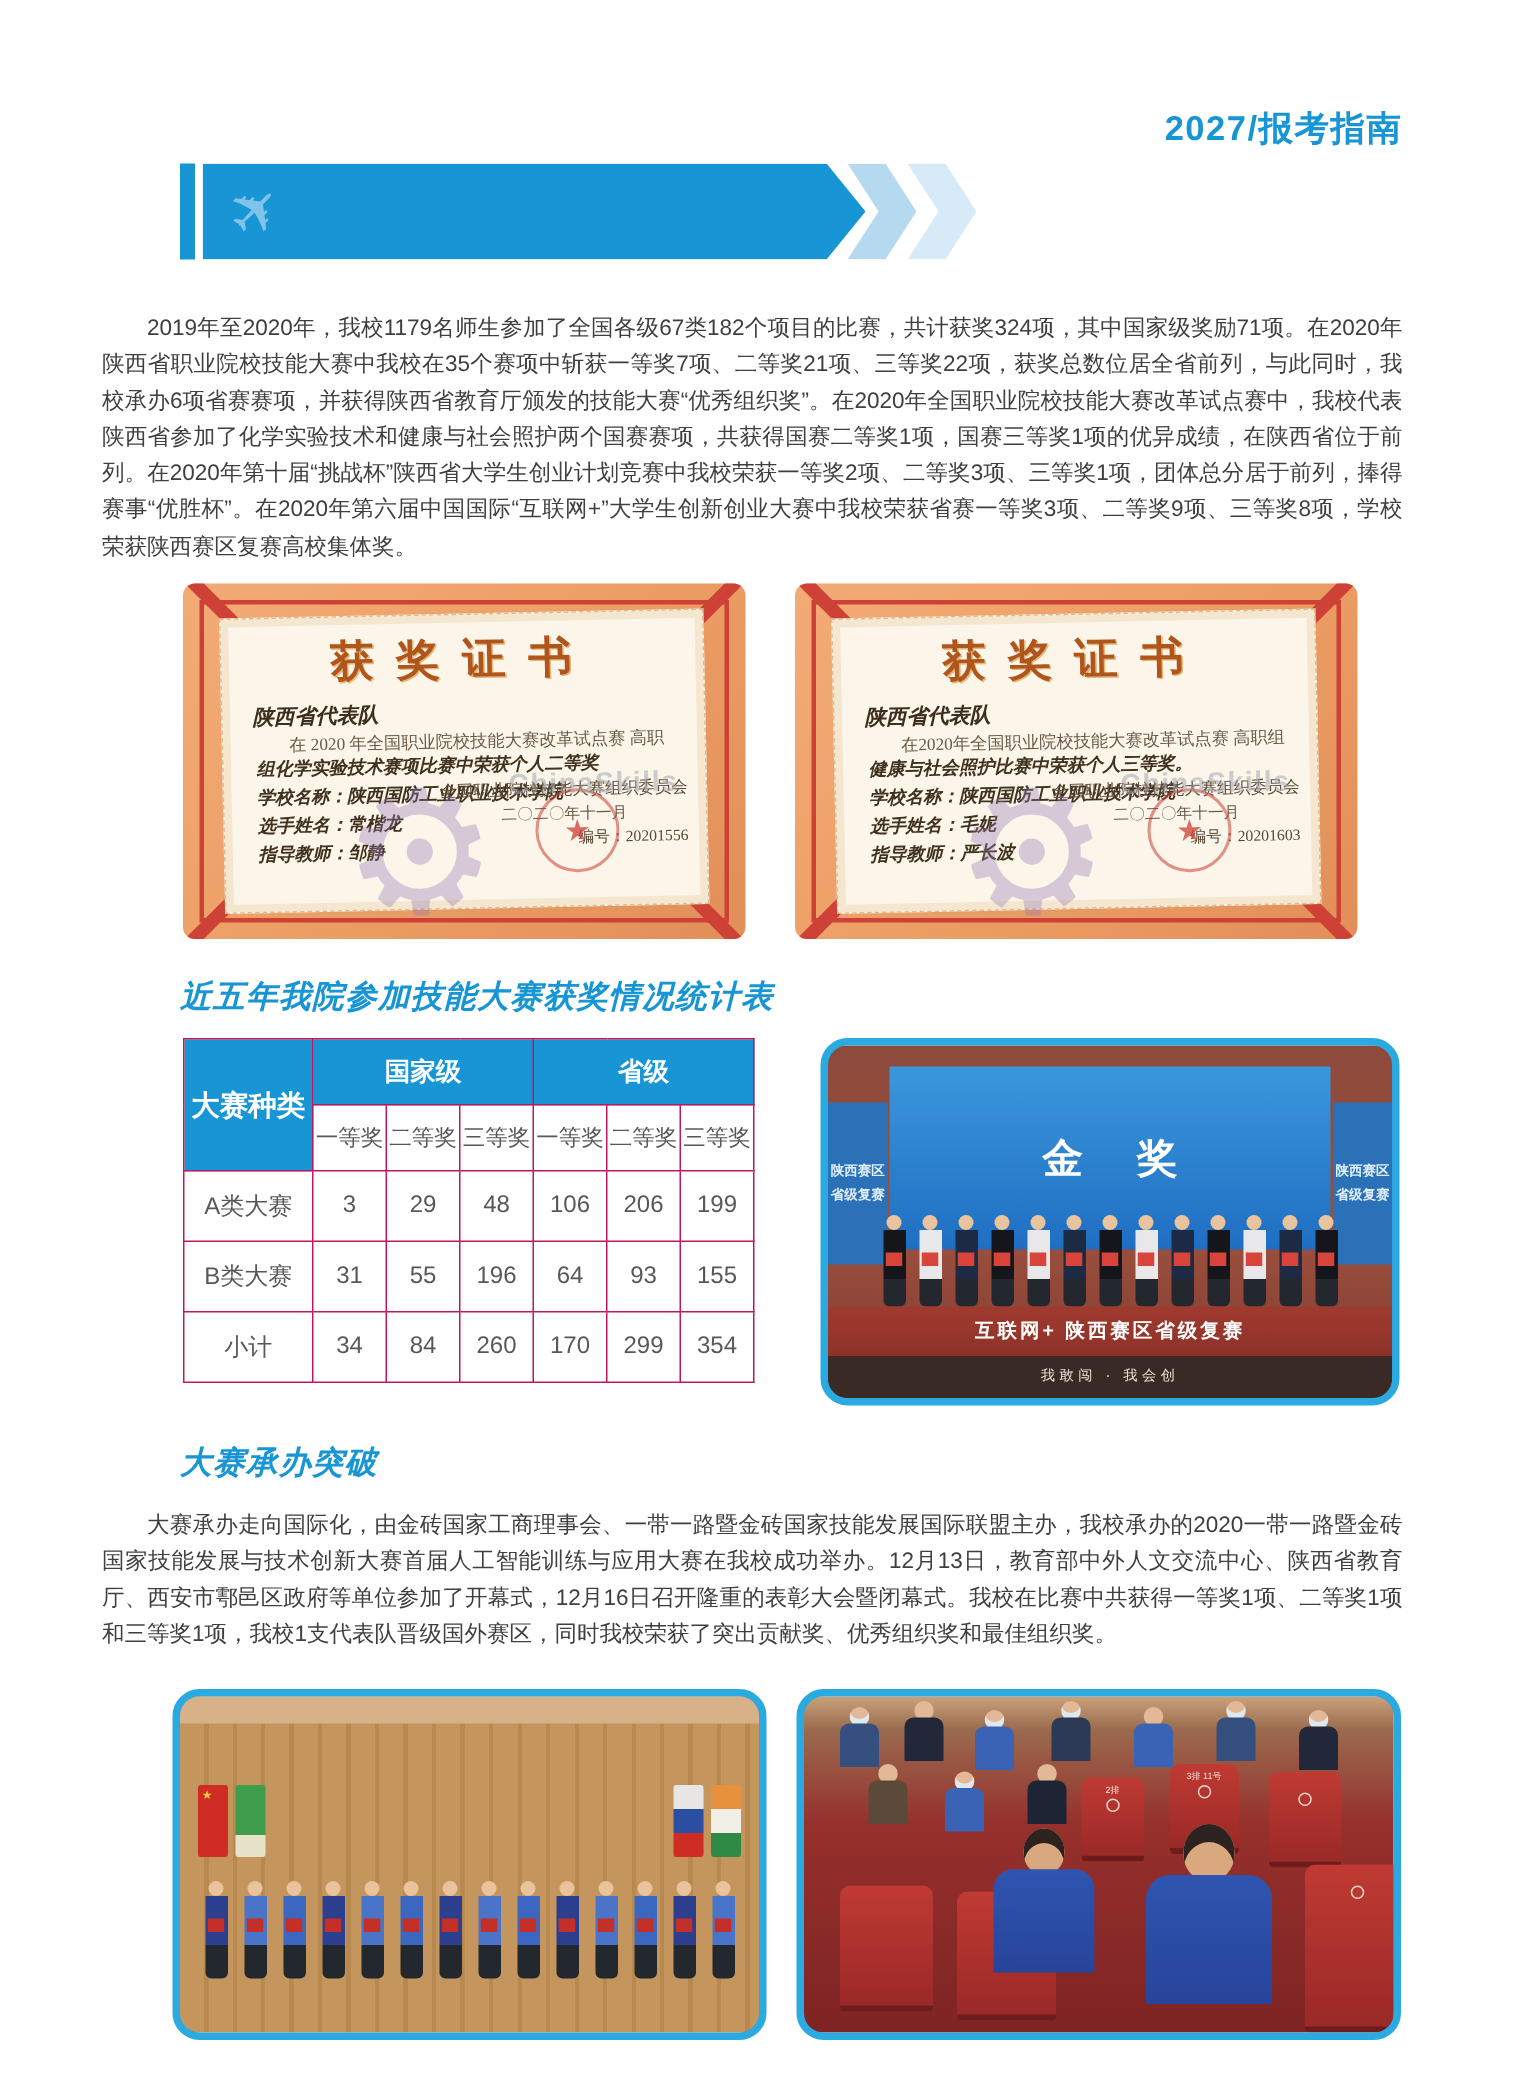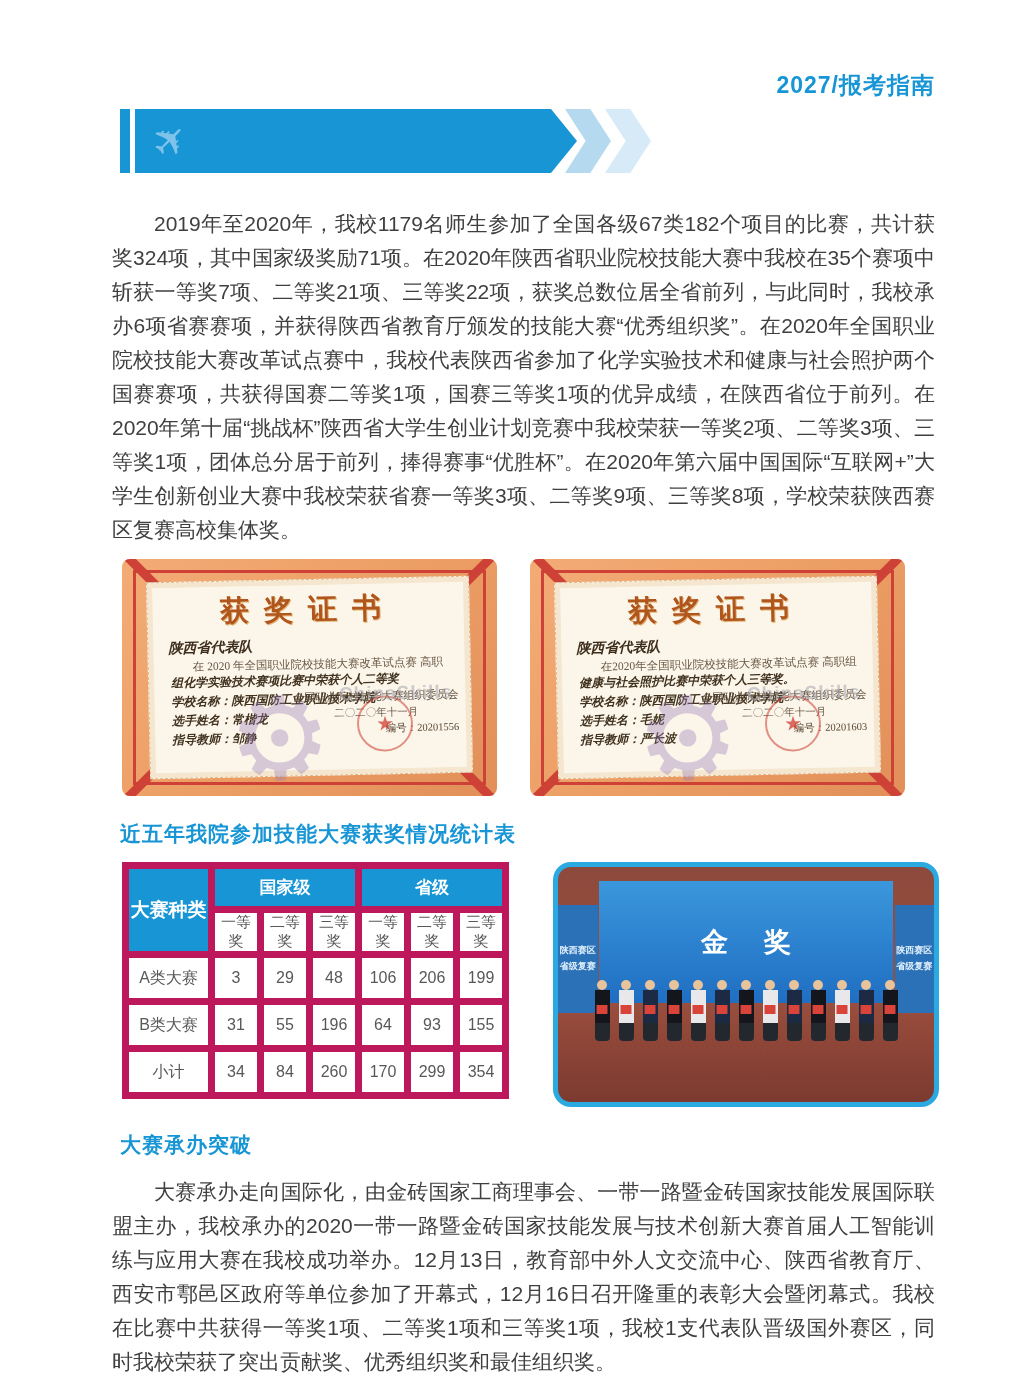--- a/index.html
+++ b/index.html
@@ -21,21 +21,21 @@
     padding:0 46px 0 18px; width:442px;
     clip-path:polygon(0 0, calc(100% - 26px) 0, 100% 50%, calc(100% - 26px) 100%, 0 100%);
   }
   .banner-plane { font-size:42px; color:#7fc3ea; transform:rotate(-45deg); margin-right:16px; line-height:1; }
   .banner-title { color:#ffffff; font-size:40px; font-weight:bold; letter-spacing:5px; white-space:nowrap; }
   .chev { height:64px; width:46px; margin-left:-12px; }
   .chev.c1 { background:#b5d9ef; clip-path:polygon(0 0,55% 0,100% 50%,55% 100%,0 100%,45% 50%); }
   .chev.c2 { background:#d6eaf7; clip-path:polygon(0 0,55% 0,100% 50%,55% 100%,0 100%,45% 50%); margin-left:-6px; }
 
   
-  .para { margin:34px 89px 0 112px; font-size:21px; line-height:1.62; text-align:justify; text-indent:2em; color:#3f3f3f; }
+  .para { margin:34px 89px 0 68px; font-size:15px; line-height:1.62; text-align:justify; text-indent:2em; color:#3f3f3f; }
 
   
   .certs { display:flex; gap:33px; margin:12px 0 0 122px; }
   .cert {
     width:375px; height:237px; border-radius:8px; position:relative; overflow:hidden;
     background:linear-gradient(135deg,#f3ab76 0%,#eda066 45%,#e28f59 100%);
   }
   .cert-frame { position:absolute; inset:11px; border:3px solid #cd4136; }
   .ribbon { position:absolute; width:120px; height:9px; background:#cd4136; }
   .ribbon.tl { top:18px; left:-30px; transform:rotate(45deg); }
@@ -57,27 +57,27 @@
   .cert-date { font-size:10.5px; color:#6a5946; margin-top:2px; }
   .cert-serial { font-size:10.5px; color:#5a4936; margin-top:2px; text-align:right; }
   .cert-stamp { position:absolute; right:58px; bottom:22px; width:56px; height:56px; border-radius:50%;
     border:2px solid rgba(205,60,48,.55); color:rgba(205,60,48,.75); display:flex; align-items:center;
     justify-content:center; font-size:20px; }
   .cert-watermark { position:absolute; right:18px; top:104px; font-size:19px; font-weight:bold;
     color:rgba(165,165,175,.55); letter-spacing:1px; font-family:"Liberation Sans",sans-serif; }
   .cert-gear { position:absolute; left:78px; bottom:-22px; font-size:115px; color:rgba(150,118,180,.35); line-height:1; }
 
   
-  .section-title { margin:24px 0 0 120px; color:#1795d4; font-size:21px; font-weight:bold; letter-spacing:1px; }
+  .section-title { margin:24px 0 0 120px; color:#1795d4; font-size:21px; font-weight:bold; letter-spacing:1px;font-style:italic; }
 
   
   .table-photo-row { display:flex; gap:44px; margin:14px 0 0 122px; align-items:flex-start; }
   table.awards { border-collapse:collapse; table-layout:fixed; width:380px; }
   table.awards col.c0 { width:86px; } table.awards col.cn { width:49px; }
-  table.awards th, table.awards td { border:7px solid #be185d; text-align:center; vertical-align:middle; }
+  table.awards th, table.awards td { border:1px solid #be185d; text-align:center; vertical-align:middle; }
   th.blue { background:#1795d4; color:#ffffff; border:2px solid #ffffff; font-size:17px; font-weight:bold; height:44px; }
   th.blue.kind { font-size:19px; }
   th.sub { background:#ffffff; color:#57585a; font-weight:normal; font-size:15px; height:44px; }
   td.lbl, td.val { color:#57585a; font-size:16px; height:47px; background:#fff; }
 
   .photo-frame { border:5px solid #2ba9e1; border-radius:18px; overflow:hidden; position:relative; background:#999; }
   .photo-gold { width:386px; height:245px; background:linear-gradient(180deg,#8d4a3c 0%,#9c4f3e 55%,#7c3a30 100%); }
   .gold-screen { position:absolute; left:11%; right:11%; top:6%; height:52%;
     background:linear-gradient(180deg,#3b97dc 0%,#1f6ec2 100%); display:flex; align-items:center; justify-content:center; }
   .gold-screen-text { color:#fff; font-size:27px; font-weight:bold; letter-spacing:36px; padding-left:36px; }
@@ -293,20 +293,26 @@
         <span class="person"></span>
         <span class="person"></span>
         <span class="person"></span>
         <span class="person"></span>
         <span class="person"></span>
         <span class="person"></span>
         <span class="person"></span>
         <span class="person"></span>
         <span class="person"></span>
     </div>
+    <div class="gold-banner">
+      <span>互联网+ 陕西赛区省级复赛</span>
+    </div>
+    <div class="gold-slogan">
+      <span>我敢闯 · 我会创</span>
+    </div>
   </div>
 </div>
 
 <div class="section-title">大赛承办突破</div>
 <p class="para" style="margin-top:16px;">大赛承办走向国际化，由金砖国家工商理事会、一带一路暨金砖国家技能发展国际联盟主办，我校承办的2020一带一路暨金砖国家技能发展与技术创新大赛首届人工智能训练与应用大赛在我校成功举办。12月13日，教育部中外人文交流中心、陕西省教育厅、西安市鄠邑区政府等单位参加了开幕式，12月16日召开隆重的表彰大会暨闭幕式。我校在比赛中共获得一等奖1项、二等奖1项和三等奖1项，我校1支代表队晋级国外赛区，同时我校荣获了突出贡献奖、优秀组织奖和最佳组织奖。</p>
 
 <div class="bottom-photos">
 
   <div class="photo-frame photo-stage">
     <div class="ceiling"></div>

